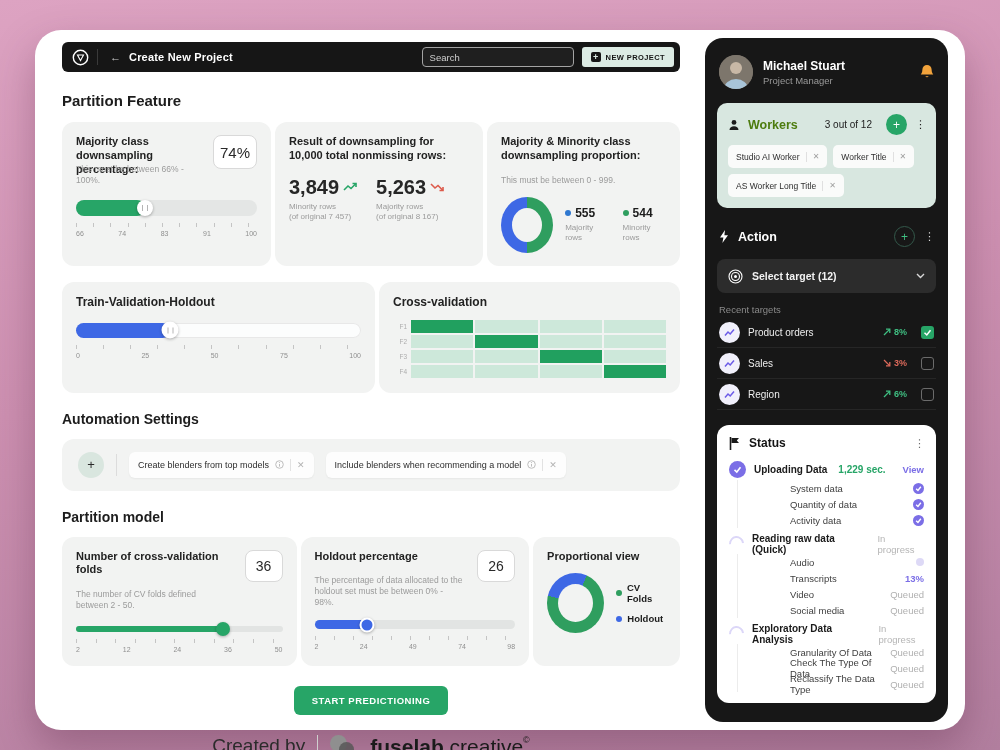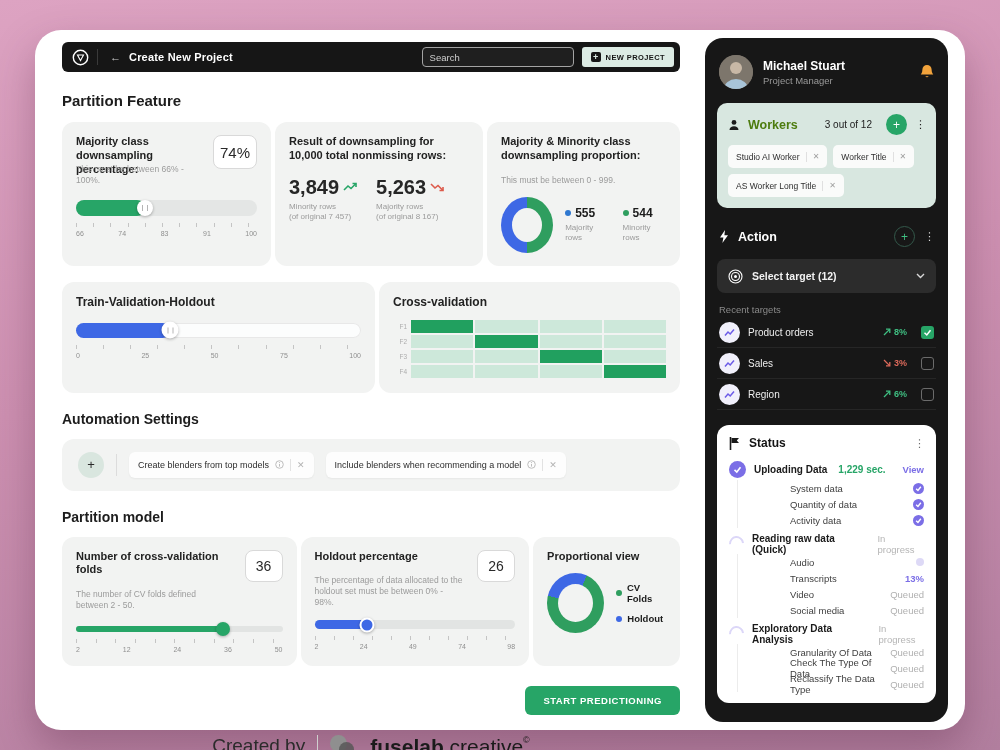--- a/index.html
+++ b/index.html
@@ -69,21 +69,21 @@
   .cv-cell.on { background:#21a05f; }
   
   .auto-card { display:flex; align-items:center; gap:12px; padding:13px 16px; }
   .plus-circ { width:26px; height:26px; border-radius:50%; background:#d9e6df; color:#2a2a2a; font-size:13px; display:flex; align-items:center; justify-content:center; cursor:pointer; }
   .v-div { width:1px; height:22px; background:#dcdcdc; }
   .chip { background:#fdfdfd; border-radius:6px; height:26px; display:flex; align-items:center; gap:6px; padding:0 9px; box-shadow:0 1px 2px rgba(0,0,0,.05);text-align:right; }
   .chip .lab { font-size:9px; color:#2d2d2d; }
   .chip .cdv { width:1px; height:12px; background:#e2e2e2; }
   .chip .x { color:#b3b3b3; font-size:9px; cursor:pointer; }
   
-  .btn-row { display:flex; justify-content:flex-end; margin-top:20px; }
+  .btn-row { display:flex; justify-content:center; margin-top:20px; }
   .start-btn { background:#27a567; color:#fff; border:0; border-radius:6px; font-size:9.5px; font-weight:bold; letter-spacing:.5px; padding:0 18px; height:29px; cursor:pointer; font-family:inherit; }
   .footer { display:flex; align-items:flex-start; justify-content:center; gap:12px; margin-top:20px; }
   .f-created { font-size:19px; color:#2b2b2b; }
   .f-bar { width:1px; height:22px; background:#cfcfcf; }
   .f-logo { position:relative; width:28px; height:24px; }
   .f-logo i { position:absolute; border-radius:50%; }
   .f-logo .c1 { width:17px; height:17px; background:#8f8f8f; left:0; top:0; }
   .f-logo .c2 { width:15px; height:15px; background:#555; opacity:.82; left:9px; top:7px; }
   .f-brand { font-size:21px; color:#1b1b1b; }
   .f-brand b { font-weight:bold; }

